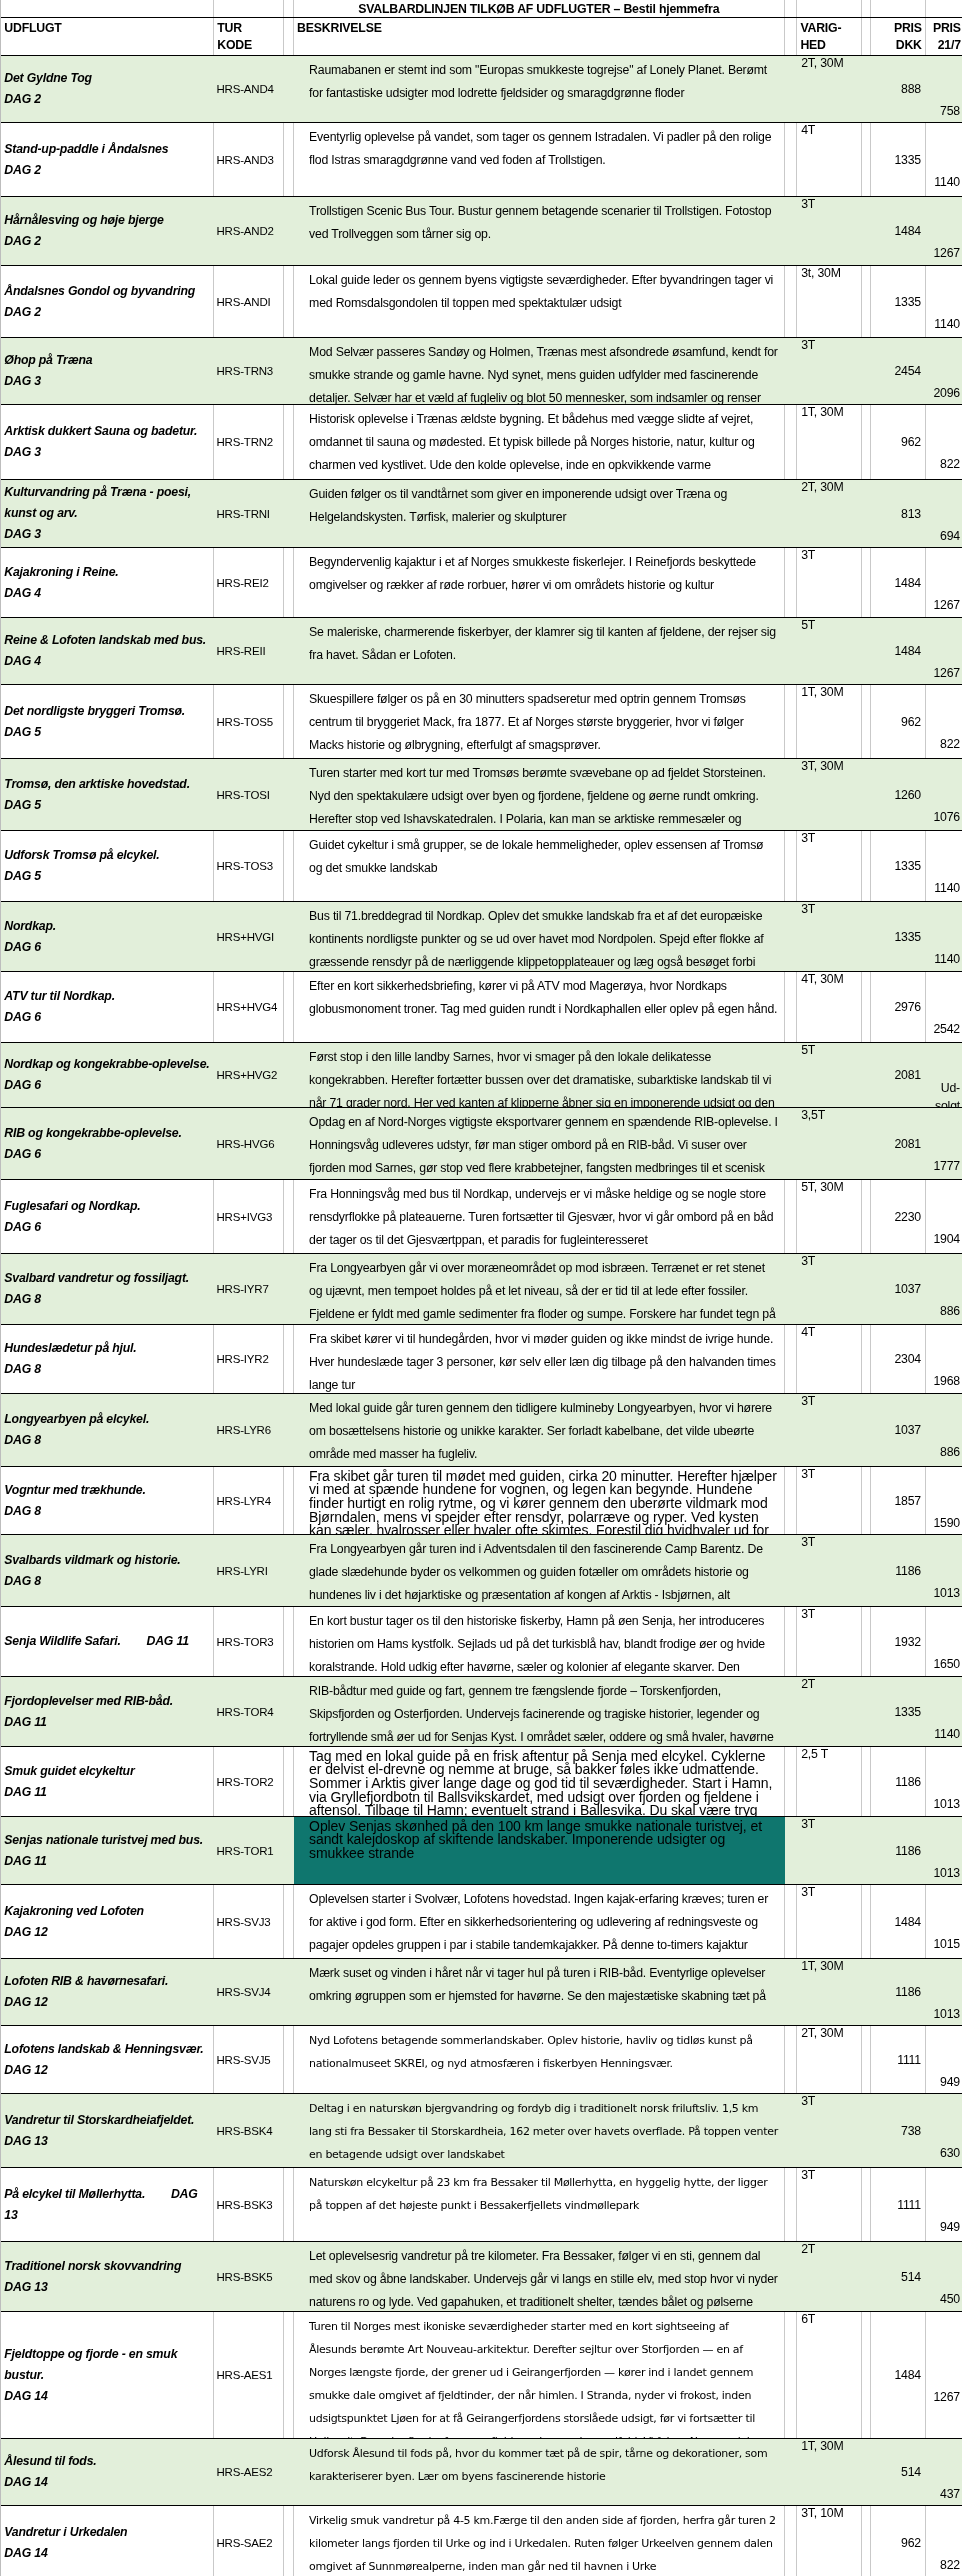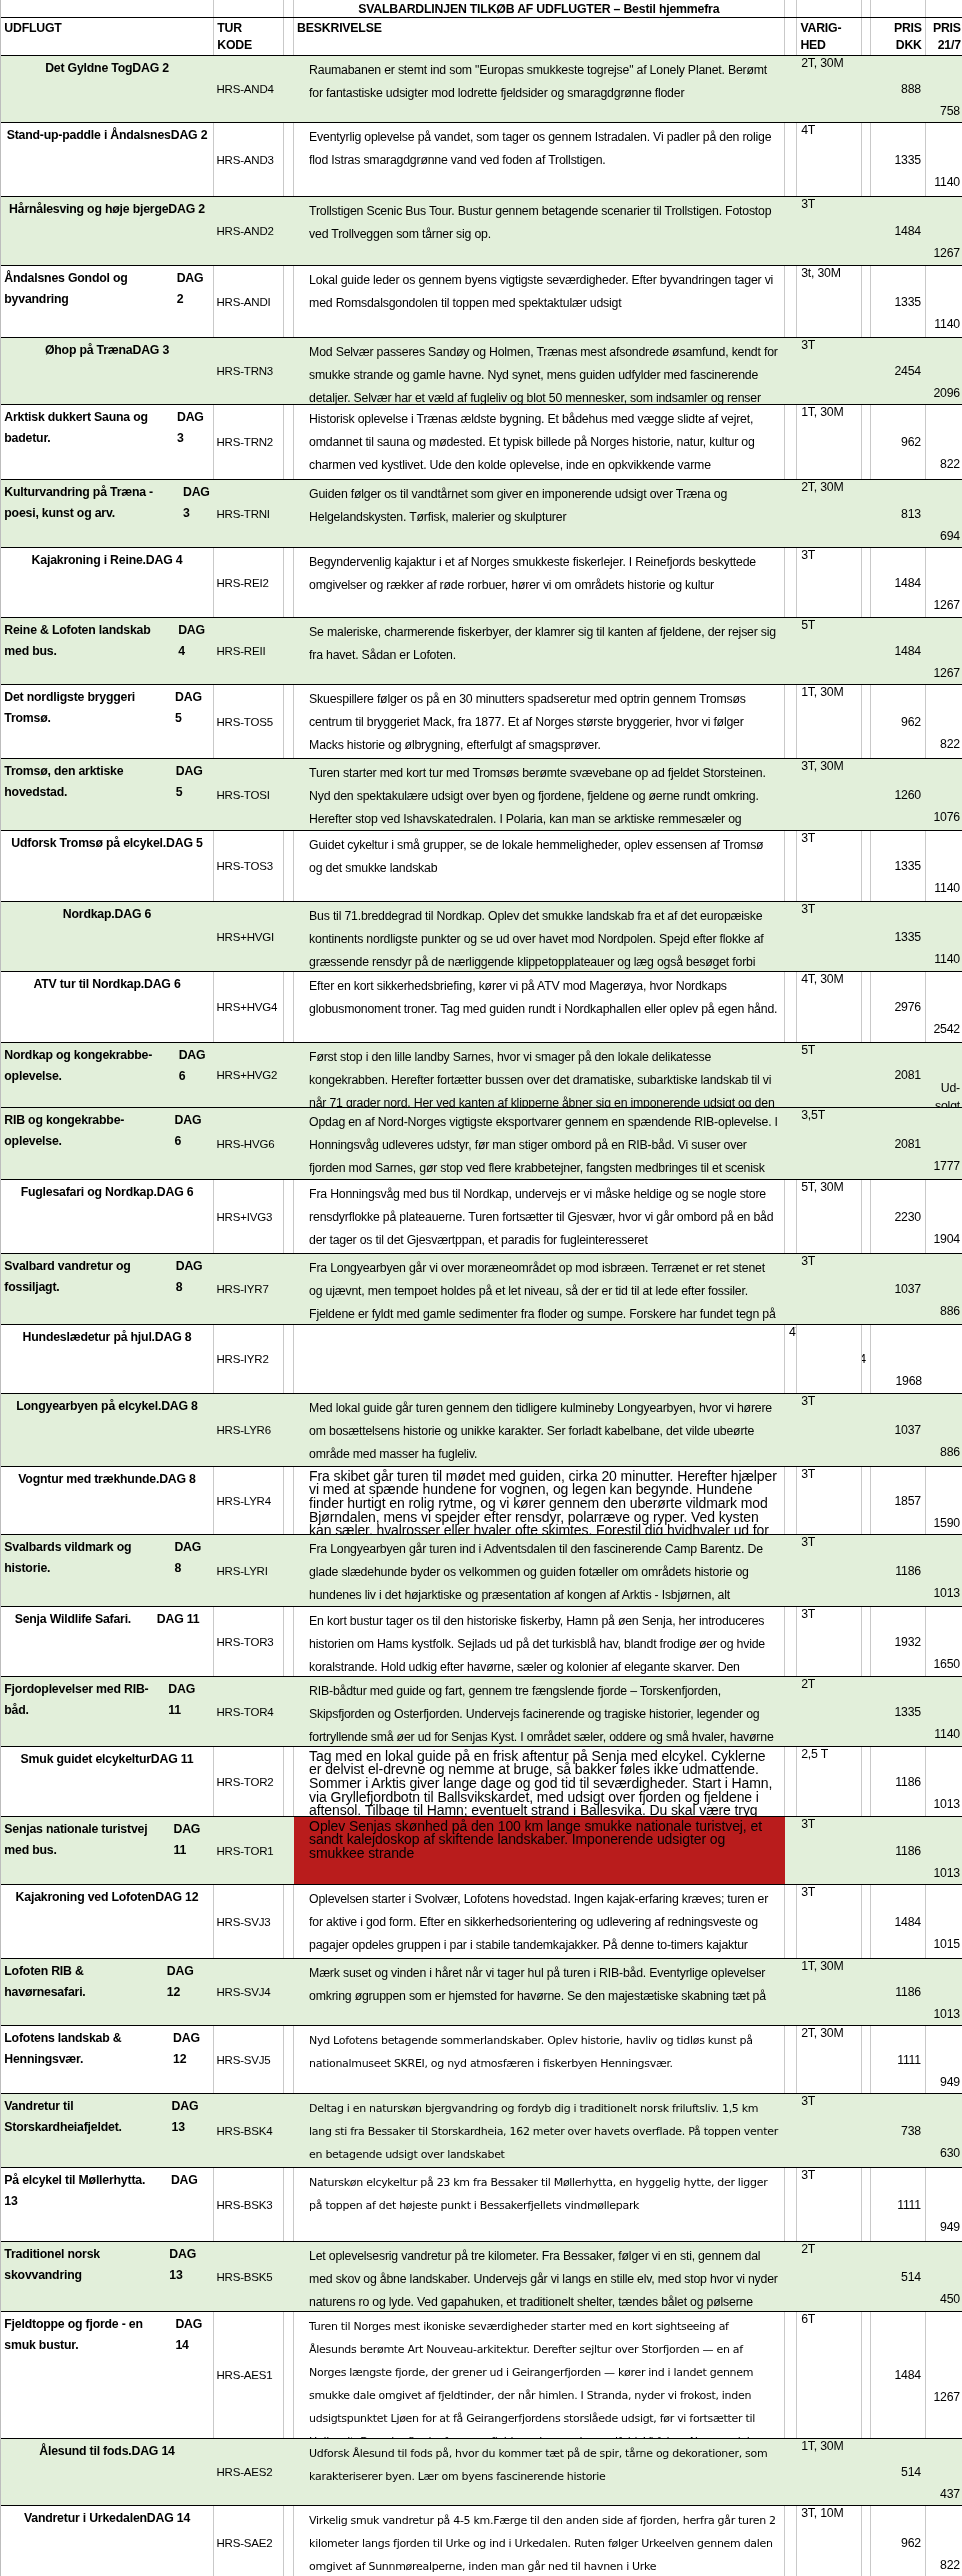--- a/index.html
+++ b/index.html
@@ -4,31 +4,31 @@
 <style>
   html,body{margin:0;padding:0;background:#fff;}
   body{font-family:"Liberation Sans",sans-serif;color:#000;width:963px;}
   .doc{width:963px;border-left:0.8px solid #bdbdbd;border-right:0.8px solid #bdbdbd;}
   .row{display:grid;grid-template-columns:213px 70px 9.8px 491px 12.3px 65px 9px 55px 38px;
        box-sizing:border-box;border-bottom:1.6px solid #000;overflow:hidden;background:#fff;}
   .cell{box-sizing:border-box;border-right:0.8px solid #c9c9c9;overflow:hidden;position:relative;}
   .cell:last-child{border-right:none;}
   .row.green{background:#e2efda;}
   .row.green .cell{border-right-color:transparent;}
-  .row.green .cell.desc-white{background:#b91c1c;}
+  .row.green .cell.desc-white{background:#0f766e;}
   
   .title-row{height:18px;border-bottom:1.6px solid #000;}
   .title-row .cell{display:flex;align-items:center;}
   .doc-title{width:100%;text-align:center;font-weight:bold;font-size:12.3px;letter-spacing:-0.2px;}
   
   .header-row{height:38px;border-bottom:1.6px solid #000;font-weight:bold;font-size:12.3px;letter-spacing:-0.2px;}
   .header-row .cell{padding:1.6px 3.3px 0 3.3px;line-height:17px;}
   .h-right{text-align:right;}
   
-  .c-udflugt{display:flex;flex-direction:row;justify-content:center;padding:1.6px 3.3px 1.6px 3.3px;}
+  .c-udflugt{display:flex;flex-direction:column;justify-content:center;padding:1.6px 3.3px 1.6px 3.3px;font-style:italic;}
   .tour-title,.tour-day{font-weight:bold;font-size:12.3px;line-height:21px;letter-spacing:-0.2px;}
   .c-code{display:flex;align-items:center;padding-left:2.5px;font-size:11.5px;letter-spacing:-0.2px;}
   .c-desc{padding:2.5px 4.9px 0 3.3px;}
   .desc{font-size:12.3px;line-height:23px;letter-spacing:-0.2px;margin-left:12px;}
   .desc.f-alt{font-family:"DejaVu Sans",sans-serif;font-size:11px;line-height:23px;letter-spacing:-0.3px;}
   .desc.small{font-size:14px;line-height:13.7px;letter-spacing:-0.1px;}
   .c-varig{display:flex;padding-left:4.1px;font-size:12.3px;letter-spacing:-0.2px;}
   .c-pris,.c-pris2{display:flex;align-items:center;justify-content:flex-end;text-align:right;
        padding-right:4.1px;font-size:12.3px;letter-spacing:-0.2px;}
   .c-pris2 span{text-align:right;line-height:18px;margin-top:44px;}
@@ -526,20 +526,23 @@
 
   <div class="row white" style="height: 69px;">
     <div class="cell c-udflugt">
       <div class="tour-title">Hundeslædetur på hjul.</div>
       <div class="tour-day">DAG 8</div>
     </div>
     <div class="cell c-code">
       <span>HRS-IYR2</span>
     </div>
     <div class="cell c-sp"></div>
+    <div class="cell c-desc">
+      <div class="desc">Fra skibet kører vi til hundegården, hvor vi møder guiden og ikke mindst de ivrige hunde. Hver hundeslæde tager 3 personer, kør selv eller læn dig tilbage på den halvanden times lange tur</div>
+    </div>
     <div class="cell c-sp"></div>
     <div class="cell c-varig">
       <span>4T</span>
     </div>
     <div class="cell c-sp"></div>
     <div class="cell c-pris">
       <span>2304</span>
     </div>
     <div class="cell c-pris2">
       <span>1968</span>

